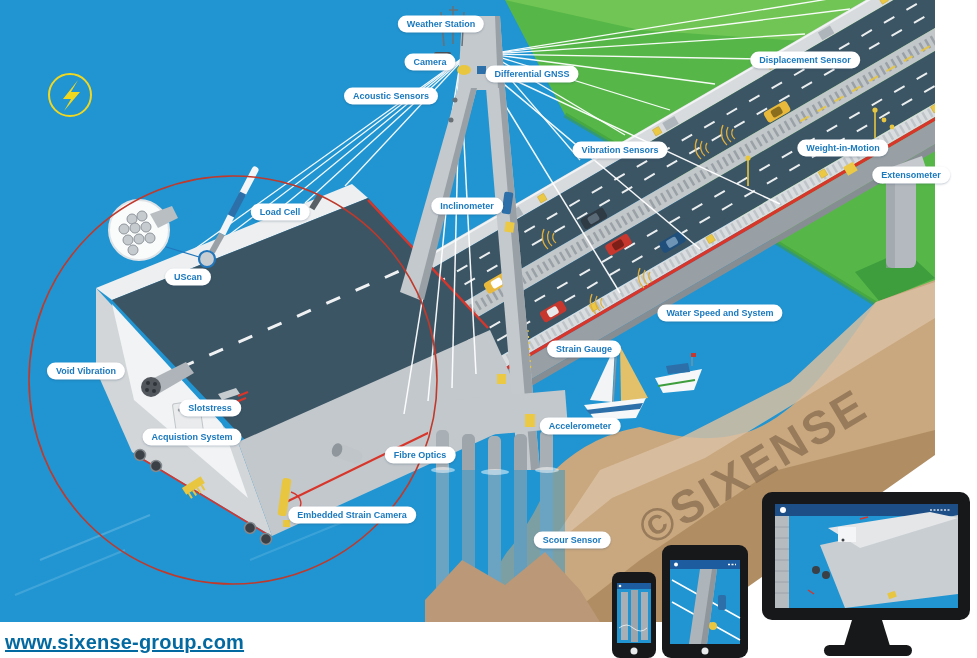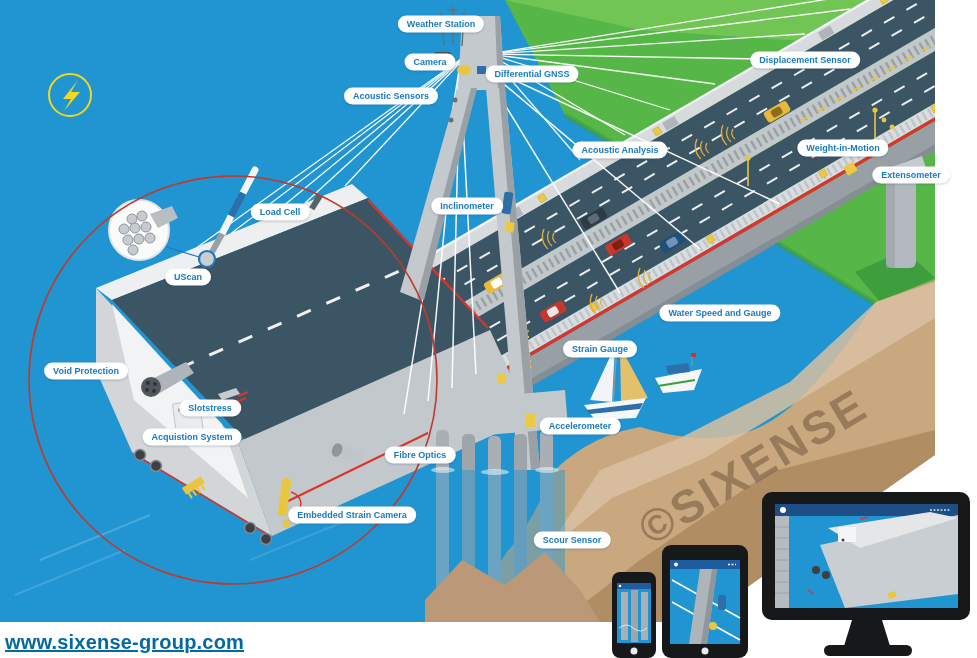--- a/index.html
+++ b/index.html
@@ -391,30 +391,30 @@
     <polygon points="852,620 882,620 890,646 844,646" fill="#17181A"></polygon>
     <rect x="824" y="645" width="88" height="11" rx="5.5" fill="#17181A"></rect>
   </g>
 </svg>
 
   <div class="pill" style="left:441px;top:24px">Weather Station</div>
   <div class="pill" style="left:430px;top:62px">Camera</div>
   <div class="pill" style="left:532px;top:74px">Differential GNSS</div>
   <div class="pill" style="left:391px;top:96px">Acoustic Sensors</div>
   <div class="pill" style="left:805px;top:60px">Displacement Sensor</div>
-  <div class="pill" style="left:620px;top:150px">Acoustic Analysis</div>
+  <div class="pill" style="left:620px;top:150px">Vibration Sensors</div>
   <div class="pill" style="left:843px;top:148px">Weight-in-Motion</div>
   <div class="pill" style="left:911px;top:175px">Extensometer</div>
   <div class="pill" style="left:467px;top:206px">Inclinometer</div>
   <div class="pill" style="left:280px;top:212px">Load Cell</div>
   <div class="pill" style="left:188px;top:277px">UScan</div>
-  <div class="pill" style="left:86px;top:371px">Void Protection</div>
+  <div class="pill" style="left:86px;top:371px">Void Vibration</div>
   <div class="pill" style="left:210px;top:408px">Slotstress</div>
   <div class="pill" style="left:192px;top:437px">Acquistion System</div>
   <div class="pill" style="left:352px;top:515px">Embedded Strain Camera</div>
   <div class="pill" style="left:420px;top:455px">Fibre Optics</div>
-  <div class="pill" style="left:600px;top:349px">Strain Gauge</div>
+  <div class="pill" style="left:584px;top:349px">Strain Gauge</div>
   <div class="pill" style="left:580px;top:426px">Accelerometer</div>
-  <div class="pill" style="left:720px;top:313px">Water Speed and Gauge</div>
+  <div class="pill" style="left:720px;top:313px">Water Speed and System</div>
   <div class="pill" style="left:572px;top:540px">Scour Sensor</div>
 
   <a class="site-url">www.sixense-group.com</a>
 </div>
 
 </body></html>

